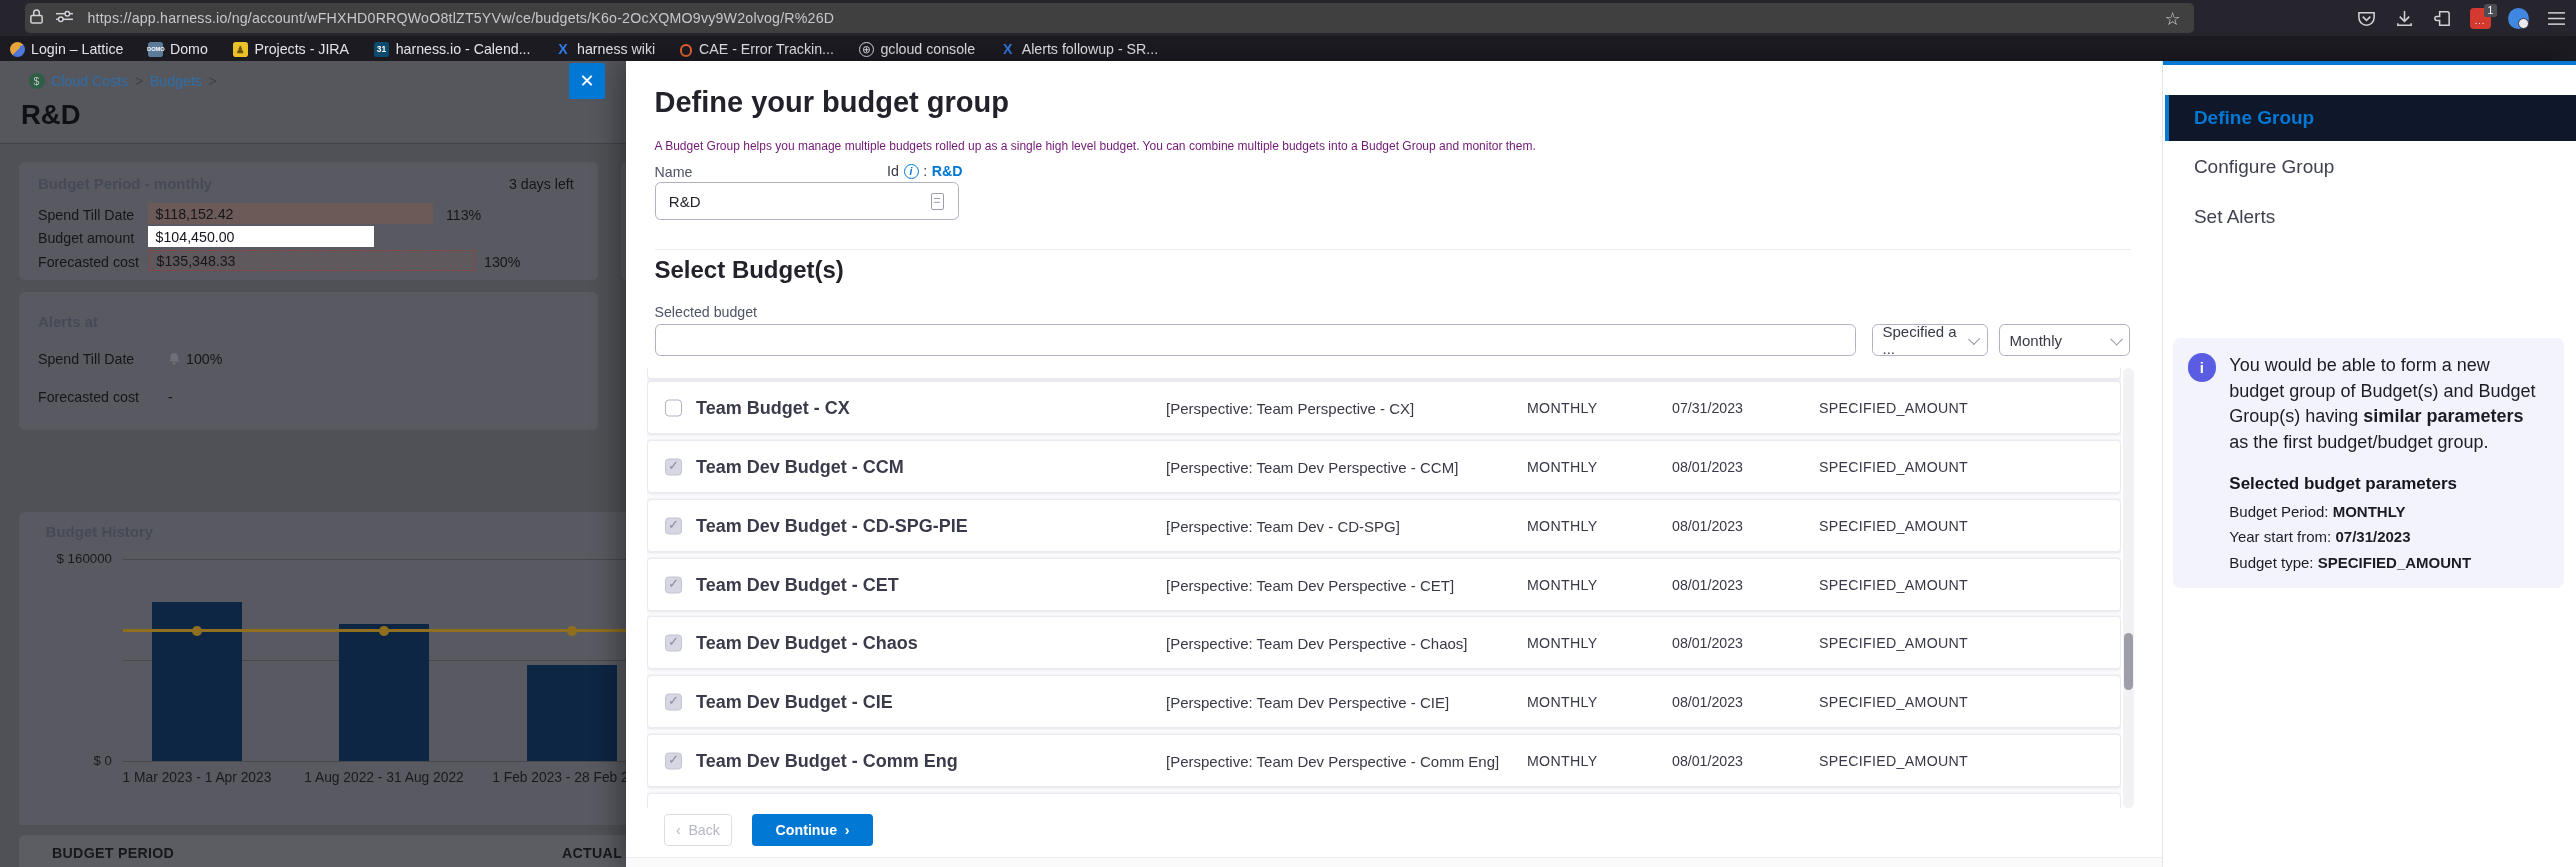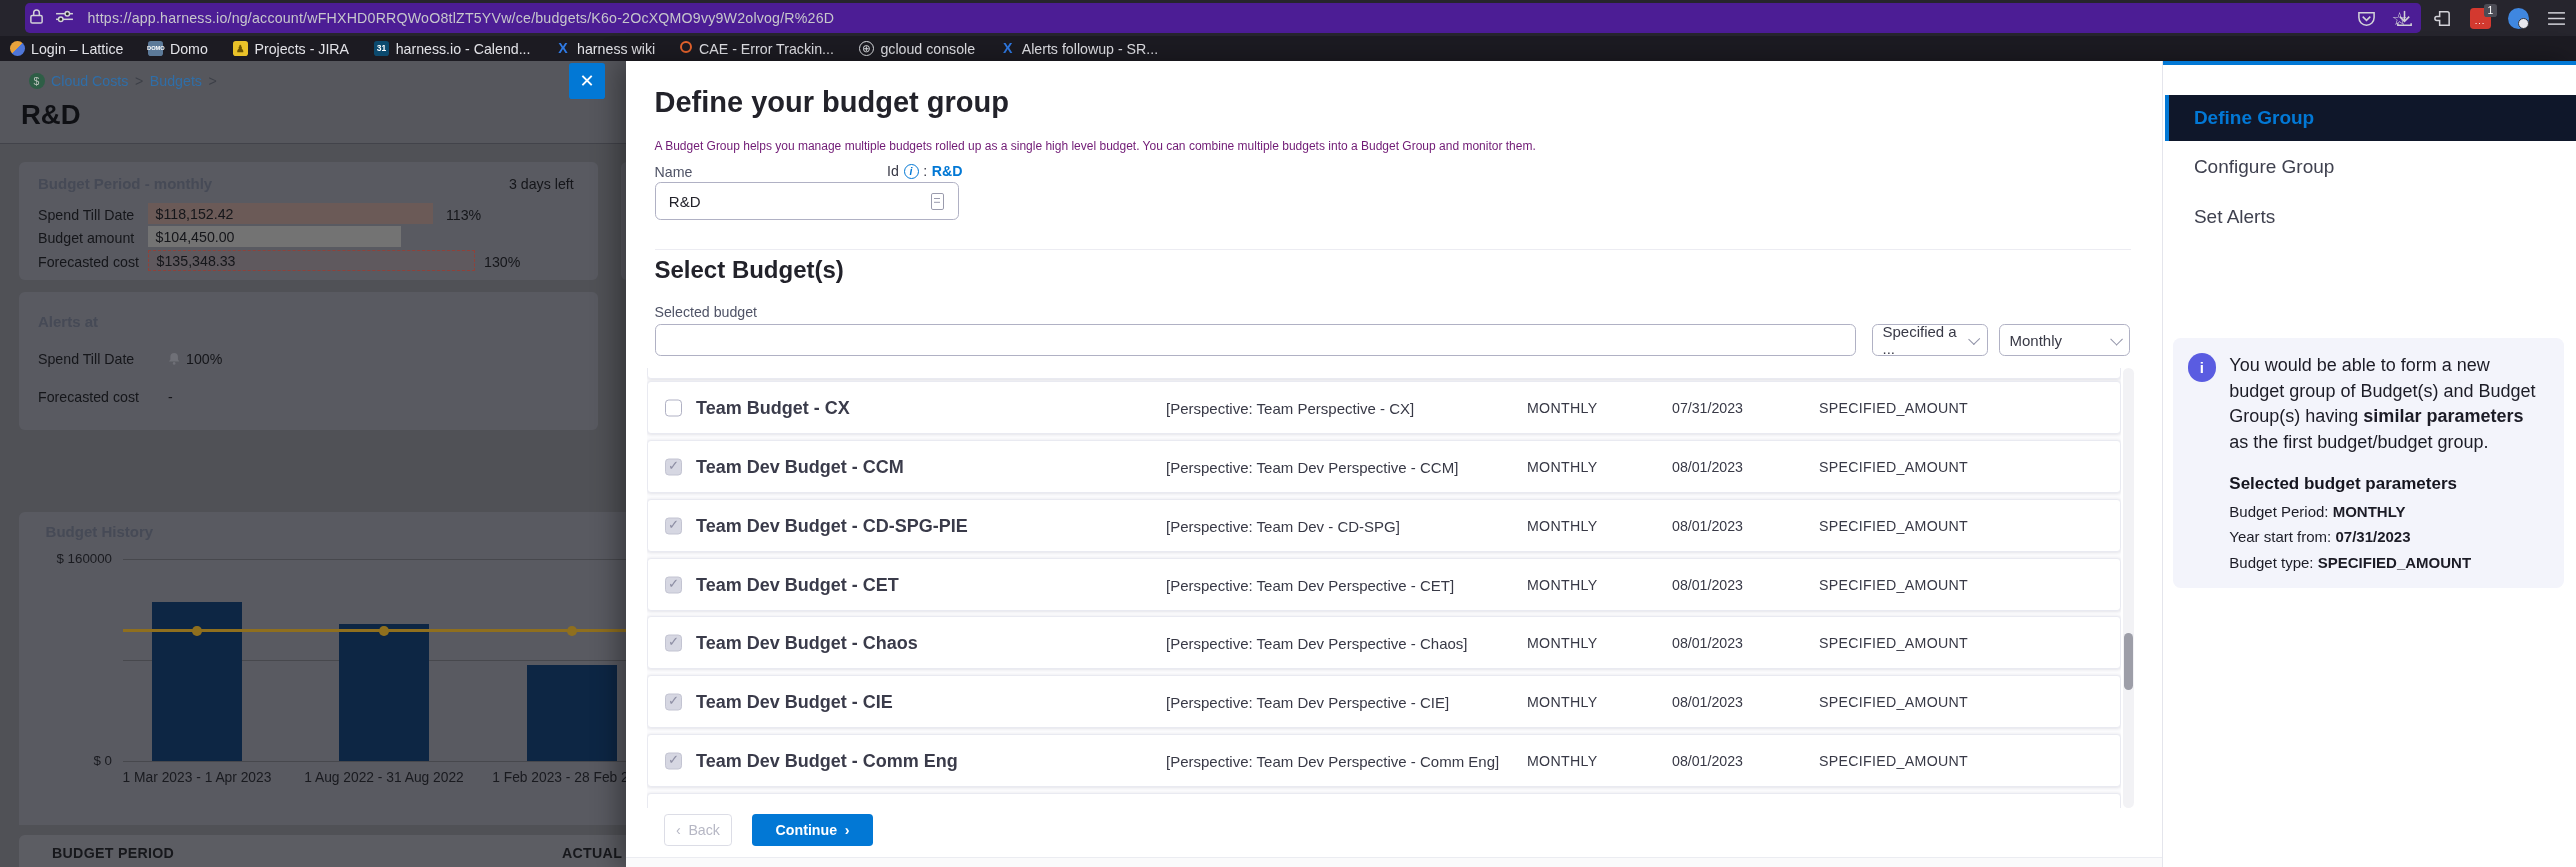--- a/index.html
+++ b/index.html
@@ -1,36 +1,36 @@
 <!DOCTYPE html>
 <html style="font-size:15px"><head>
 <meta charset="utf-8">
 <style>
   * { margin:0; padding:0; box-sizing:border-box; }
   body { font-family:"Liberation Sans", sans-serif; background:#000; }
   #screen { position:relative; width:2576px; height:868px; overflow:hidden; background:#fff; }
 
   
   #topbar { position:absolute; left:0; top:0; width:2576px; height:36px; background:#26252d; }
-  #urlfield { position:absolute; left:25px; top:2.8px; width:2396px; height:30px; background:#4c1d95; border-radius:4.7px; display:flex; align-items:center; }
+  #urlfield { position:absolute; left:25px; top:2.8px; width:2169px; height:30px; background:#404040; border-radius:4.7px; display:flex; align-items:center; }
   .urlicons { display:flex; align-items:center; gap:11.4px; padding-left:3.8px; }
   #urltext { margin-left:13.3px; font-size:14.2px; color:#c6c6cc; white-space:nowrap; letter-spacing:0.2px; }
   #star { position:absolute; right:13.3px; top:5.7px; color:#d2d2d8; font-size:18px; }
   #chromeicons { position:absolute; right:9.5px; top:0; height:36px; display:flex; align-items:center; gap:17px; }
   .ci { width:21px; height:21px; position:relative; display:flex; align-items:center; justify-content:center; }
   .ci svg { stroke:#d2d2d8; fill:none; stroke-width:1.6; }
   .redext { width:21px; height:21px; background:#d3392f; border-radius:3.8px; position:relative; display:flex; align-items:flex-end; justify-content:center; }
   .redext .dots { color:#fff; font-size:9.5px; letter-spacing:0.9px; line-height:9.5px; padding-bottom:2.8px; }
   .badge { position:absolute; right:-6.6px; top:-3.8px; background:#4c4c55; color:#fff; font-size:10.4px; border-radius:2.8px; padding:0 3.8px; line-height:13.3px; }
   .bluecirc { width:21px; height:21px; border-radius:50%; background:#3f87e0; position:relative; }
   .bluecirc:after { content:""; position:absolute; right:-0.9px; bottom:-0.9px; width:9.5px; height:9.5px; border-radius:50%; background:#e8e8ee; border:1.9px solid #35363c; }
 
   
   #bmbar { position:absolute; left:0; top:36px; width:2576px; height:25px; background:#1c1b22; display:flex; align-items:center; gap:25px; padding-left:9.5px; overflow:hidden; }
-  .bm { display:flex; align-items:flex-start; gap:6.6px; font-size:14.2px; color:#e2e2e7; white-space:nowrap; }
+  .bm { display:flex; align-items:flex-end; gap:6.6px; font-size:14.2px; color:#e2e2e7; white-space:nowrap; }
   .bmi { width:15px; height:15px; border-radius:2.8px; display:inline-flex; align-items:center; justify-content:center; font-size:9.5px; font-weight:700; color:#fff; }
   .bmi.lattice { background:linear-gradient(135deg,#e8a33d 50%,#4f76d8 50%); border-radius:50%; }
   .bmi.domo { background:#5c7a99; font-size:5.7px; }
   .bmi.jira { background:#e9c229; color:#6b5300; }
   .bmi.gcal { background:#0c4a6e; font-size:8.5px; }
   .bmi.conf { background:transparent; color:#2f7ae5; font-size:14.2px; font-weight:900; }
   .bmi.cae { background:transparent; border:2.8px solid #e8642d; border-radius:50%; width:12.3px; height:12.3px; }
   .bmi.globe { background:transparent; border:1.4px solid #dfe1e5; border-radius:50%; color:#dfe1e5; font-size:10.4px; font-weight:400; }
 
   
@@ -216,21 +216,21 @@
 
     <div class="bgcard" style="left:19px; top:101px; width:579px; height:118px;">
       <span class="bgmuted" style="position:absolute; left:19px; top:13.3px;">Budget Period - monthly</span>
       <span class="bglabel" style="position:absolute; left:490px; top:14.2px;">3 days left</span>
       <span class="bglabel" style="position:absolute; left:19px; top:45px;">Spend Till Date</span>
       <div class="bgbar" style="left:129px; top:41px; width:285px; background:#6b5a57;">
           <span>$118,152.42</span>
         </div>
       <span class="pct" style="left:427px; top:45px;">113%</span>
       <span class="bglabel" style="position:absolute; left:19px; top:68px;">Budget amount</span>
-      <div class="bgbar" style="left:129px; top:64px; width:253px; background:#737373;">
+      <div class="bgbar" style="left:129px; top:64px; width:226px; background:#ffffff;">
           <span>$104,450.00</span>
         </div>
       <span class="bglabel" style="position:absolute; left:19px; top:92px;">Forecasted cost</span>
       <div class="bgbar" style="left:129px; top:88px; width:327px; background:rgba(120,90,85,.18); border:1.4px dashed #8f423a;">
           <span>$135,348.33</span>
         </div>
       <span class="pct" style="left:465px; top:92px;">130%</span>
     </div>
     <div class="bgcard" style="left:621px; top:101px; width:24px; height:118px;"></div>
 

